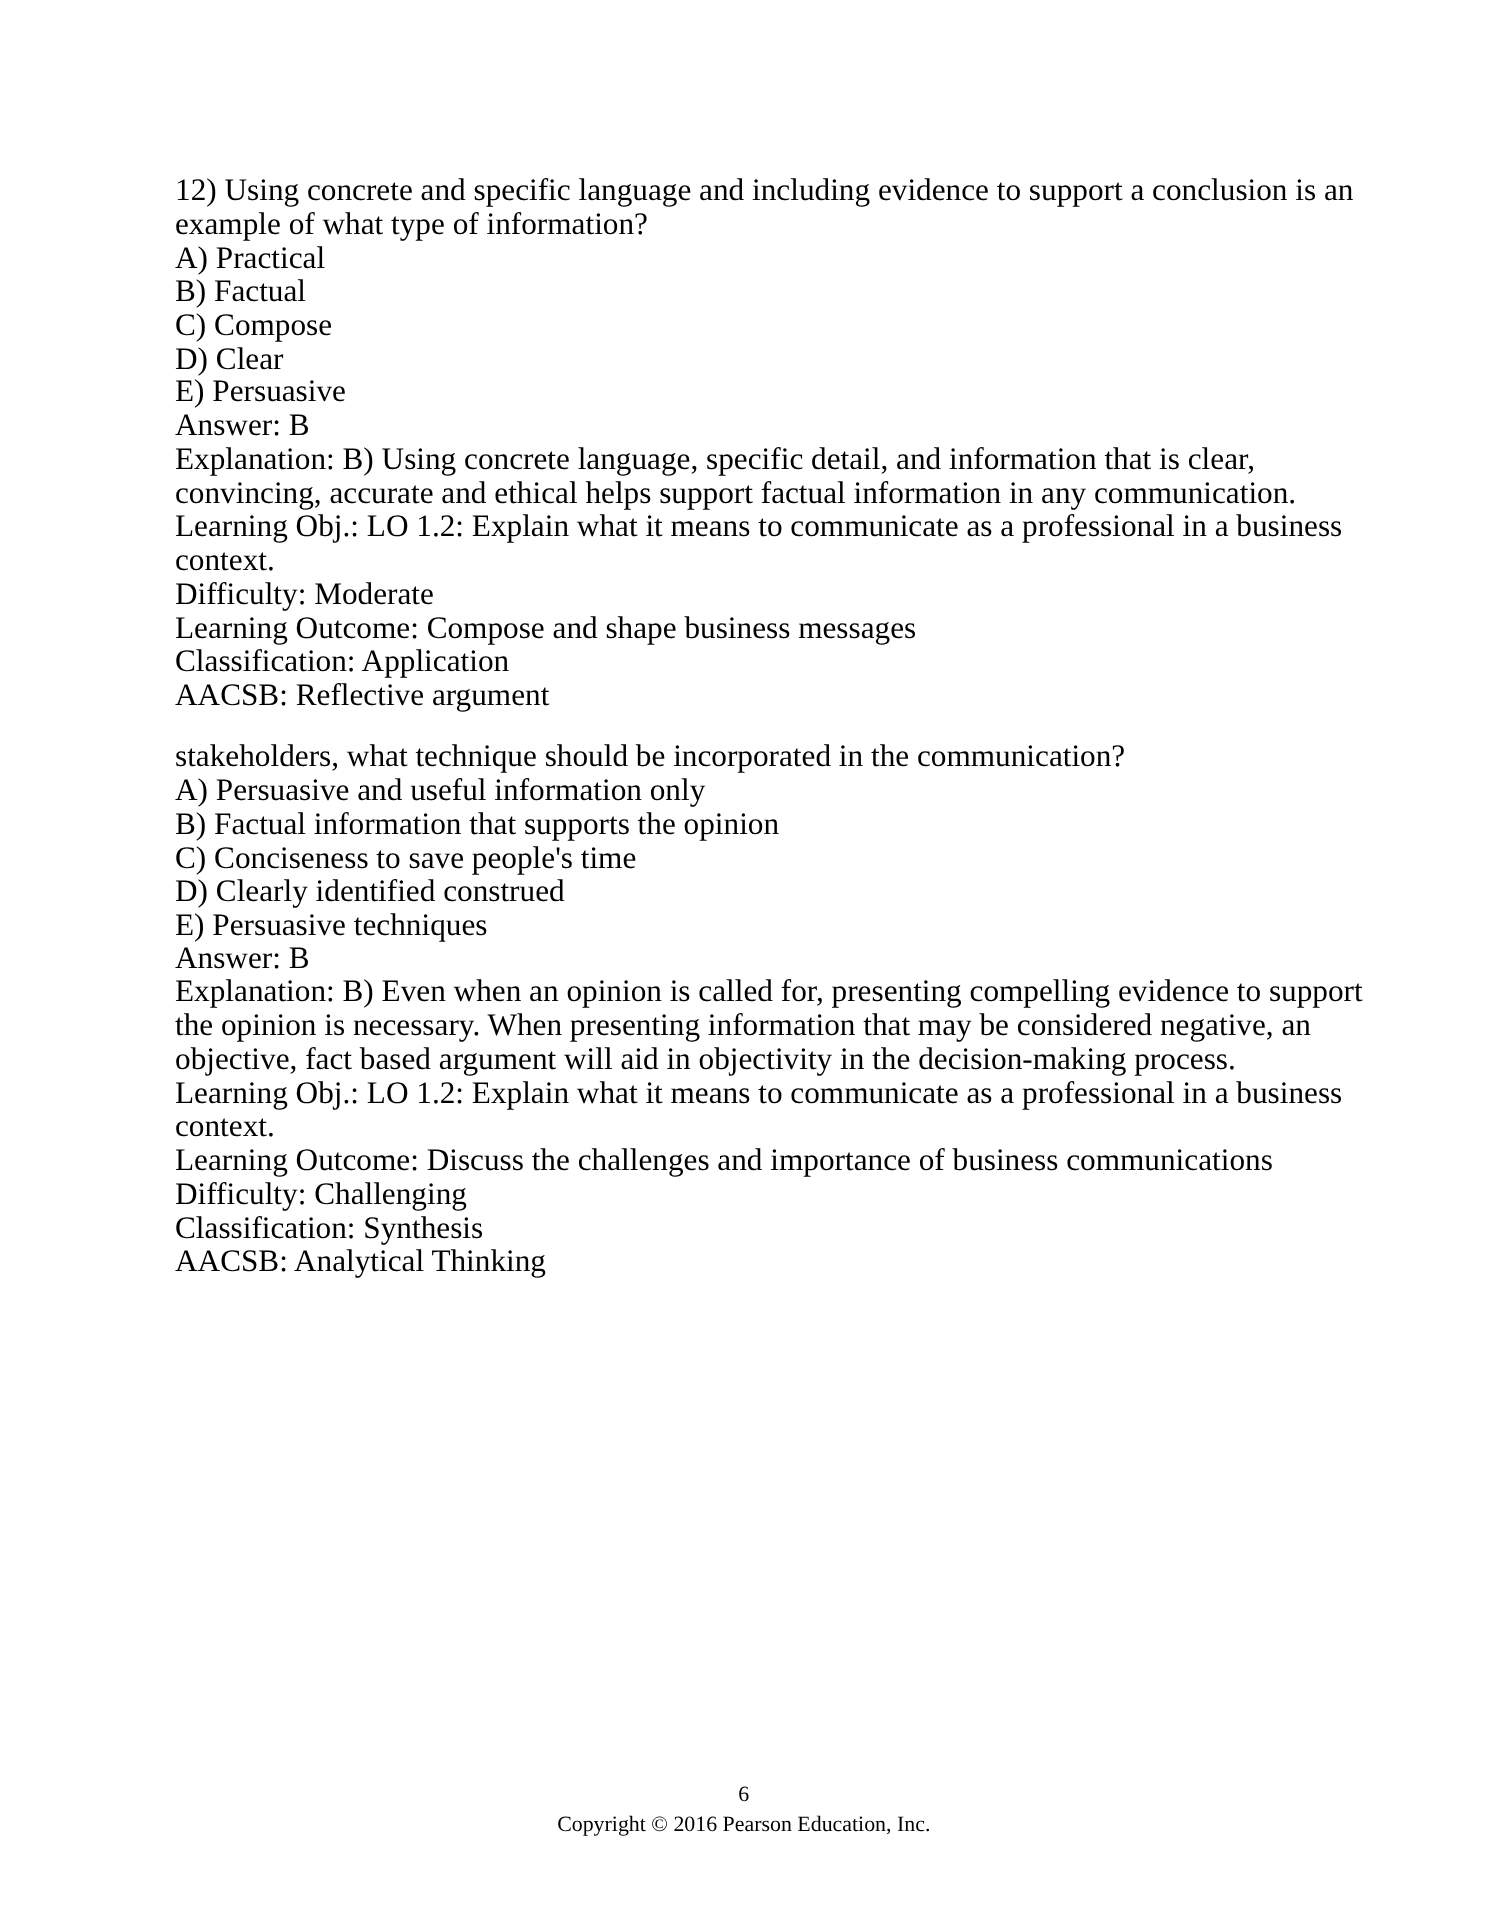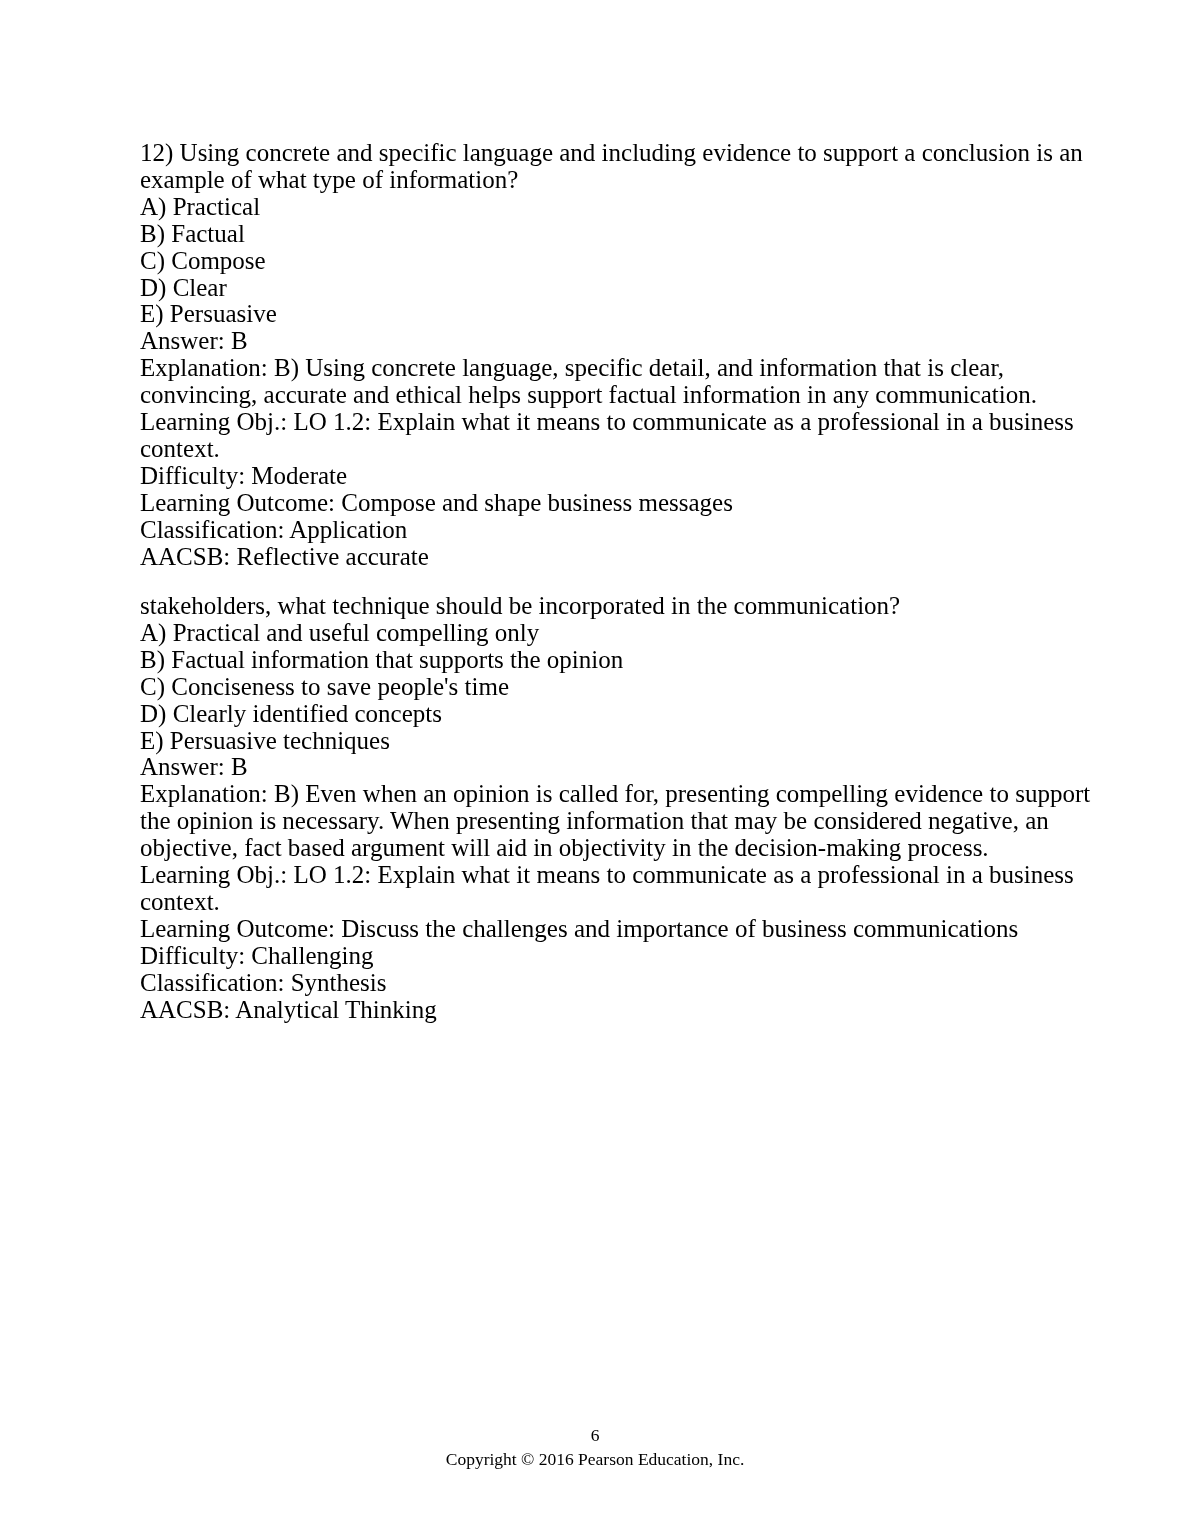--- a/index.html
+++ b/index.html
@@ -25,29 +25,29 @@
   <div>D) Clear</div>
   <div>E) Persuasive</div>
   <div>Answer:  B</div>
   <div>Explanation:  B) Using concrete language, specific detail, and information that is clear,</div>
   <div>convincing, accurate and ethical helps support factual information in any communication.</div>
   <div>Learning Obj.:  LO 1.2: Explain what it means to communicate as a professional in a business</div>
   <div>context.</div>
   <div>Difficulty:  Moderate</div>
   <div>Learning Outcome:  Compose and shape business messages</div>
   <div>Classification:  Application</div>
-  <div>AACSB:  Reflective accurate</div>
+  <div>AACSB:  Reflective argument</div>
 </div>
 
 <div class="q" id="q13">
   <div>stakeholders, what technique should be incorporated in the communication?</div>
-  <div>A) Practical and useful compelling only</div>
+  <div>A) Persuasive and useful information only</div>
   <div>B) Factual information that supports the opinion</div>
   <div>C) Conciseness to save people's time</div>
-  <div>D) Clearly identified concepts</div>
+  <div>D) Clearly identified construed</div>
   <div>E) Persuasive techniques</div>
   <div>Answer:  B</div>
   <div>Explanation:  B) Even when an opinion is called for, presenting compelling evidence to support</div>
   <div>the opinion is necessary. When presenting information that may be considered negative, an</div>
   <div>objective, fact based argument will aid in objectivity in the decision-making process.</div>
   <div>Learning Obj.:  LO 1.2: Explain what it means to communicate as a professional in a business</div>
   <div>context.</div>
   <div>Learning Outcome:  Discuss the challenges and importance of business communications</div>
   <div>Difficulty:  Challenging</div>
   <div>Classification:  Synthesis</div>

